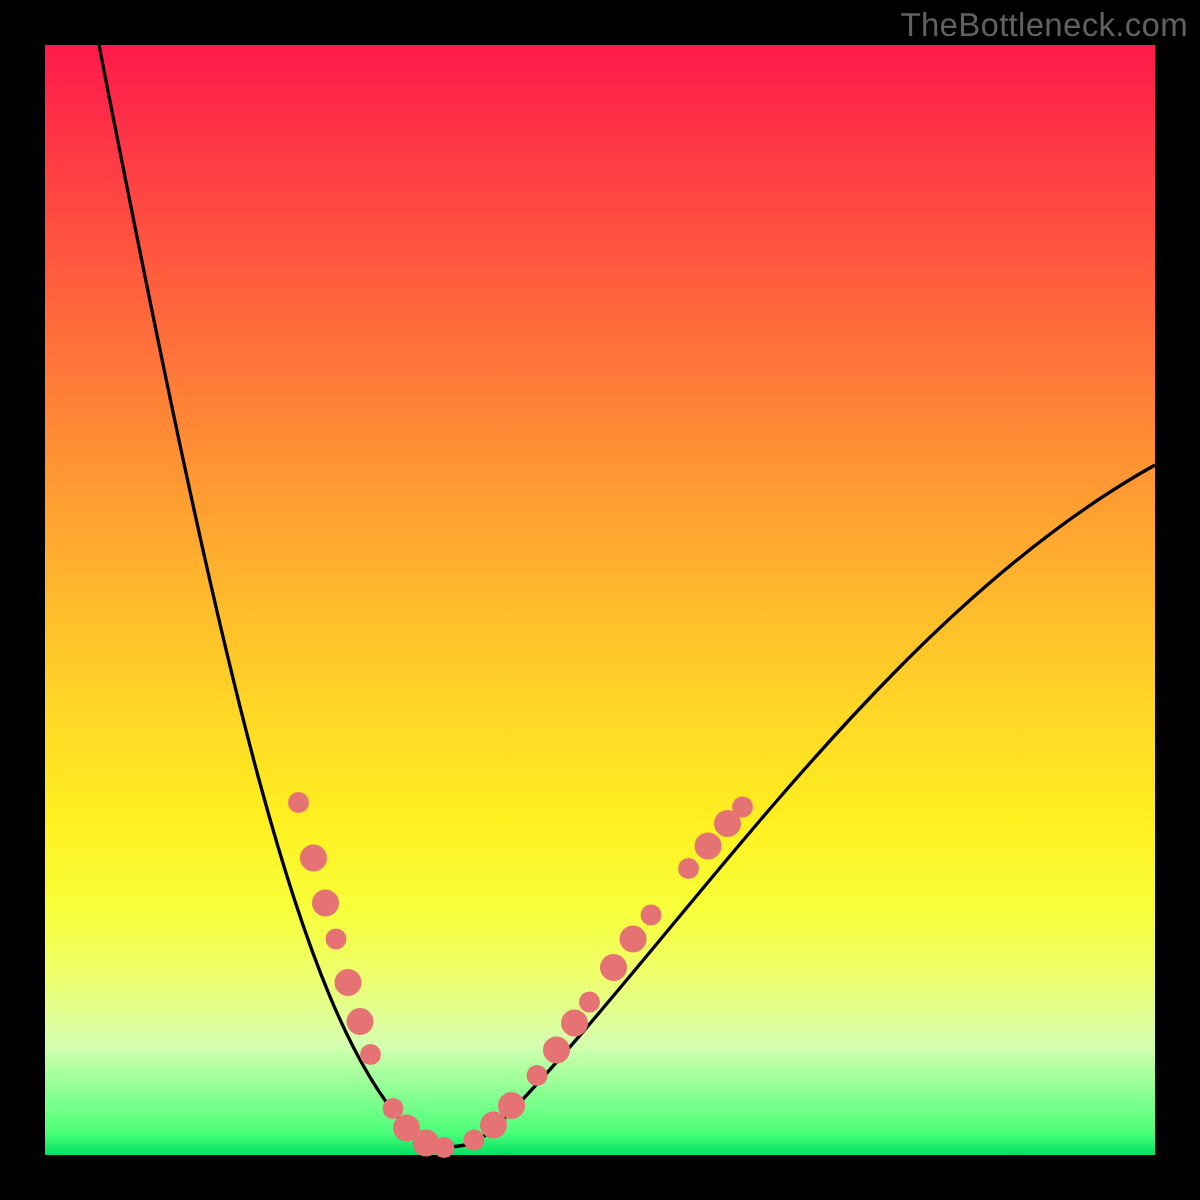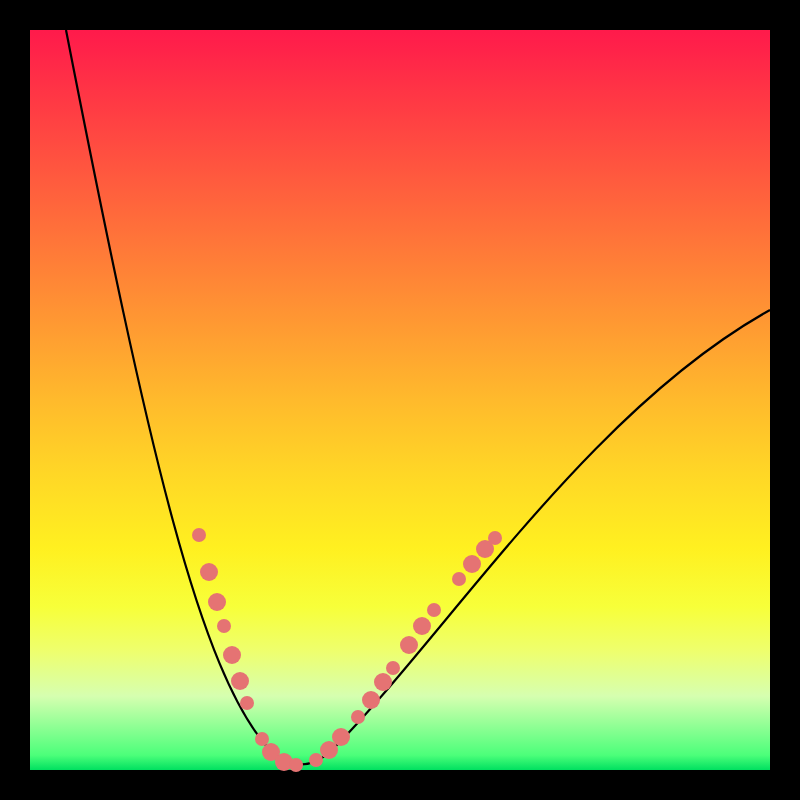--- a/index.html
+++ b/index.html
@@ -57,20 +57,21 @@
     top: 0;
     width: 740px;
     height: 740px;
     overflow: visible;
   }
 </style>
 </head>
 <body>
 
 <div class="frame">
+  <div class="watermark">TheBottleneck.com</div>
   <div class="plot">
     <svg class="curve" viewBox="0 0 740 740" preserveAspectRatio="none">
       <path fill="none" stroke="#000" stroke-width="2.2" d="M 36 0 C 120 430, 170 640, 238 718 C 260 740, 282 740, 304 718 C 420 600, 560 380, 740 280"></path>
       <g id="markers">
           <circle cx="169" cy="505" r="7" fill="#e57373" stroke="#d46a6a" stroke-width="0"></circle>
           <circle cx="179" cy="542" r="9" fill="#e57373" stroke="#d46a6a" stroke-width="0"></circle>
           <circle cx="187" cy="572" r="9" fill="#e57373" stroke="#d46a6a" stroke-width="0"></circle>
           <circle cx="194" cy="596" r="7" fill="#e57373" stroke="#d46a6a" stroke-width="0"></circle>
           <circle cx="202" cy="625" r="9" fill="#e57373" stroke="#d46a6a" stroke-width="0"></circle>
           <circle cx="210" cy="651" r="9" fill="#e57373" stroke="#d46a6a" stroke-width="0"></circle>

